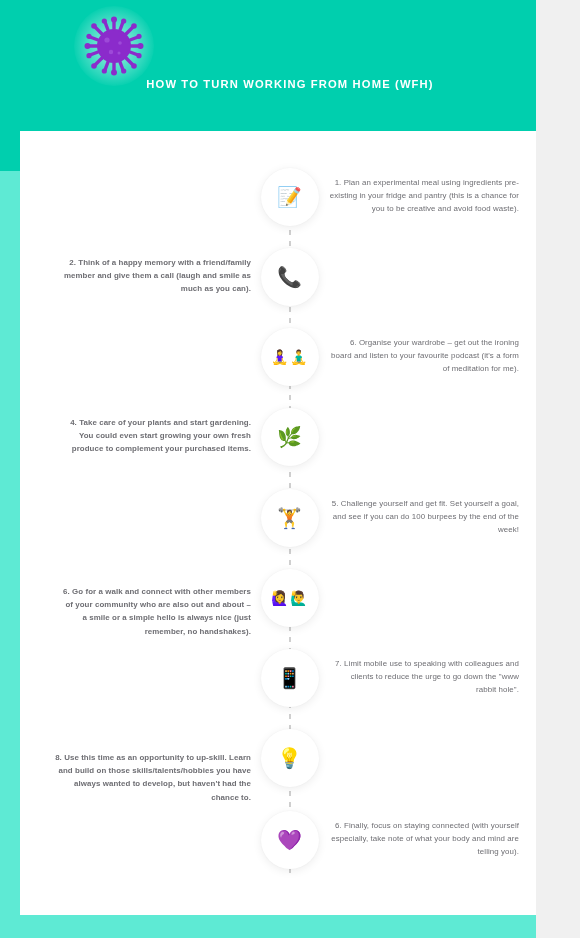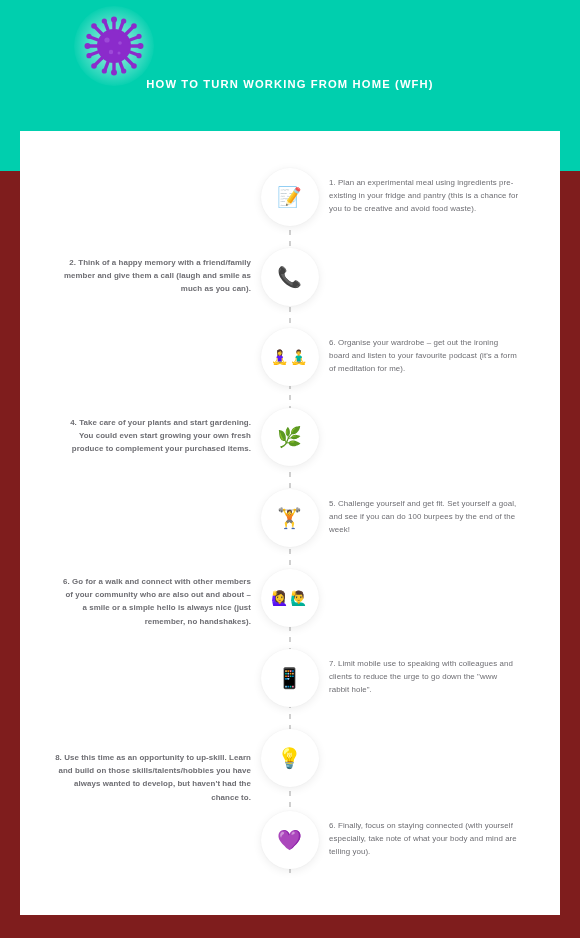--- a/index.html
+++ b/index.html
@@ -7,23 +7,23 @@
   html, body {
     width: 580px;
     height: 938px;
     overflow: hidden;
     background: #f0f0f0;
     font-family: "Liberation Sans", sans-serif;
   }
 
   #page {
     position: relative;
-    width: 580px;
+    width: 536px;
     height: 938px;
-    background: #7f1d1d;
+    background: #5eead4;
     overflow: hidden;
   }
 
   
   .header-band {
     position: absolute;
     top: 0; left: 0;
     width: 580px;
     height: 171px;
     background: #00cfae;
@@ -131,21 +131,21 @@
 
   .copy {
     position: absolute;
     top: 8px;
     width: 190px;
     color: #6e6e73;
     font-size: 7.9px;
     line-height: 13.2px;
     letter-spacing: 0.08px;
   }
-  .copy.right { left: 309px; text-align: left; }
+  .copy.right { left: 309px; text-align: right; }
   .copy.left  { left: 41px;  text-align: right; font-weight: bold; }
 
   
   svg { display: block; }
 </style>
 </head>
 <body>
 
 <div id="page">
 
@@ -242,21 +242,21 @@
         <div class="node">
           <span class="glyph">🏋️</span>
         </div>
         <div class="copy right">5. Challenge yourself and get fit. Set yourself a goal, and see if you can do 100 burpees by the end of the week!</div>
       </div>
 
       <div class="row" style="top:438px">
         <div class="node">
           <span class="glyph dual">🙋‍♀️🙋‍♂️</span>
         </div>
-        <div class="copy left" style="top:6px">6. Go for a walk and connect with other members of your community who are also out and about – a smile or a simple hello is always nice (just remember, no handshakes).</div>
+        <div class="copy left" style="top:16px">6. Go for a walk and connect with other members of your community who are also out and about – a smile or a simple hello is always nice (just remember, no handshakes).</div>
       </div>
 
       <div class="row" style="top:518px">
         <div class="node">
           <span class="glyph">📱</span>
         </div>
         <div class="copy right">7. Limit mobile use to speaking with colleagues and clients to reduce the urge to go down the "www rabbit hole".</div>
       </div>
 
       <div class="row" style="top:598px">

